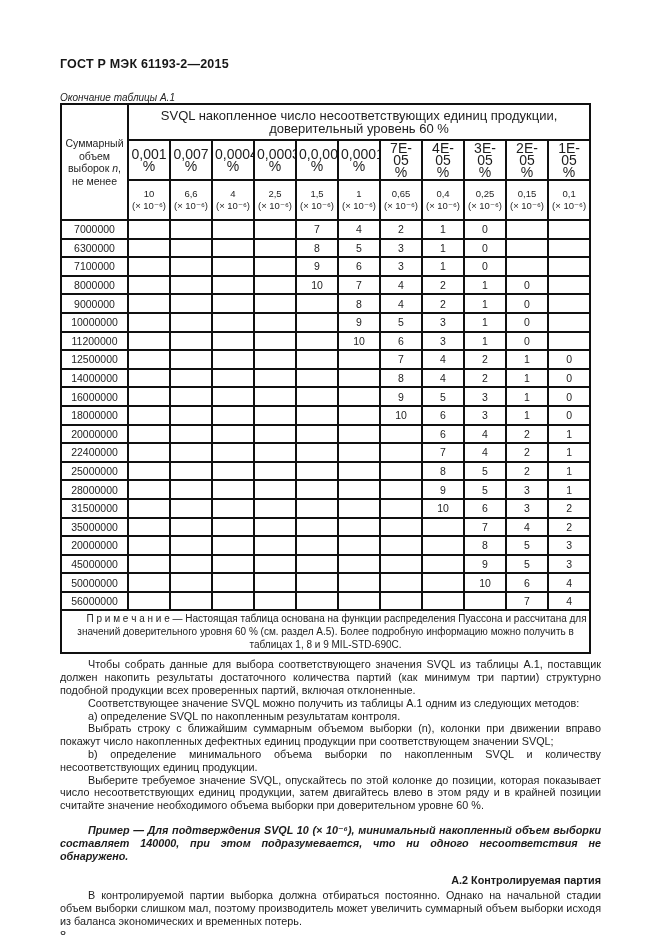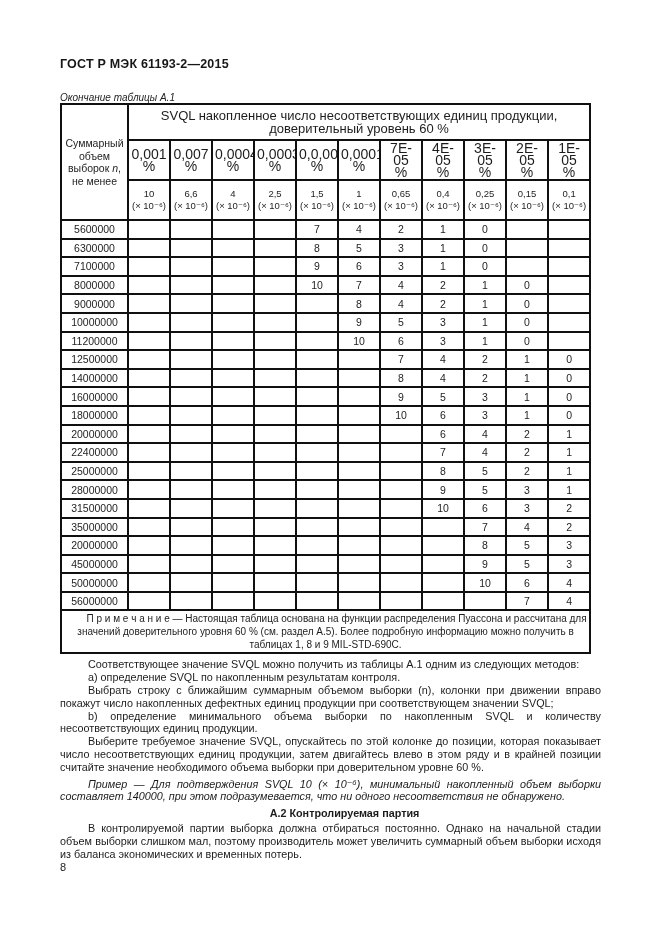--- a/index.html
+++ b/index.html
@@ -83,22 +83,22 @@
     margin-left: 48px;
   }
   .body-text {
     margin-top: 4px;
     width: 541px;
     font-size: 10.8px;
     line-height: 12.8px;
     text-align: justify;
   }
   .para { margin: 0; text-indent: 28px; }
-  .para.example { font-weight: normal; font-style: italic; margin: 4px 0; }
-  .para.heading { font-weight: bold; text-align: center; margin: 2px 0; }
+  .para.example { font-weight: bold; font-style: italic; margin: 12px 0; }
+  .para.heading { font-weight: bold; text-align: right; margin: 2px 0; }
   .page-number { font-size: 11px; margin-top: 1px; }
   .var-italic { font-style: italic; }
 </style>
 </head>
 <body>
 
 <div class="page">
 
   <div class="doc-code">ГОСТ Р МЭК 61193-2—2015</div>
 
@@ -159,21 +159,21 @@
           <th>0,25
 (× 10⁻⁶)</th>
           <th>0,15
 (× 10⁻⁶)</th>
           <th>0,1
 (× 10⁻⁶)</th>
         </tr>
     </thead>
     <tbody class="data">
         <tr>
-          <td class="ncell">5600000</td>
+          <td class="ncell">7000000</td>
           <td></td>
           <td></td>
           <td></td>
           <td></td>
           <td>7</td>
           <td>4</td>
           <td>2</td>
           <td>1</td>
           <td>0</td>
           <td></td>
@@ -461,20 +461,21 @@
         </tr>
       </tbody>
     <tbody>
       <tr>
         <td class="note-cell" colspan="12">П р и м е ч а н и е  —  Настоящая таблица основана на функции распределения Пуассона и рассчитана для значений доверительного уровня 60 % (см. раздел А.5). Более подробную информацию можно получить в таблицах 1, 8 и 9 MIL-STD-690C.</td>
       </tr>
     </tbody>
   </table>
 
   <div class="body-text">
+      <p class="para normal">Чтобы собрать данные для выбора соответствующего значения SVQL из таблицы А.1, поставщик должен накопить результаты достаточного количества партий (как минимум три партии) структурно подобной продукции всех проверенных партий, включая отклоненные.</p>
       <p class="para normal">Соответствующее значение SVQL можно получить из таблицы А.1 одним из следующих методов:</p>
       <p class="para normal">a) определение SVQL по накопленным результатам контроля.</p>
       <p class="para normal">Выбрать строку с ближайшим суммарным объемом выборки (n), колонки при движении вправо покажут число накопленных дефектных единиц продукции при соответствующем значении SVQL;</p>
       <p class="para normal">b) определение минимального объема выборки по накопленным SVQL и количеству несоответствующих единиц продукции.</p>
       <p class="para normal">Выберите требуемое значение SVQL, опускайтесь по этой колонке до позиции, которая показывает число несоответствующих единиц продукции, затем двигайтесь влево в этом ряду и в крайней позиции считайте значение необходимого объема выборки  при доверительном уровне 60 %.</p>
       <p class="para example">Пример — Для подтверждения SVQL 10 (× 10⁻⁶), минимальный накопленный объем выборки составляет 140000, при этом подразумевается, что ни одного несоответствия не обнаружено.</p>
       <p class="para heading">А.2 Контролируемая партия</p>
       <p class="para normal">В контролируемой партии выборка должна отбираться постоянно. Однако на начальной стадии объем выборки слишком мал, поэтому производитель может увеличить суммарный объем выборки исходя из баланса экономических и временных потерь.</p>
     </div>
 

